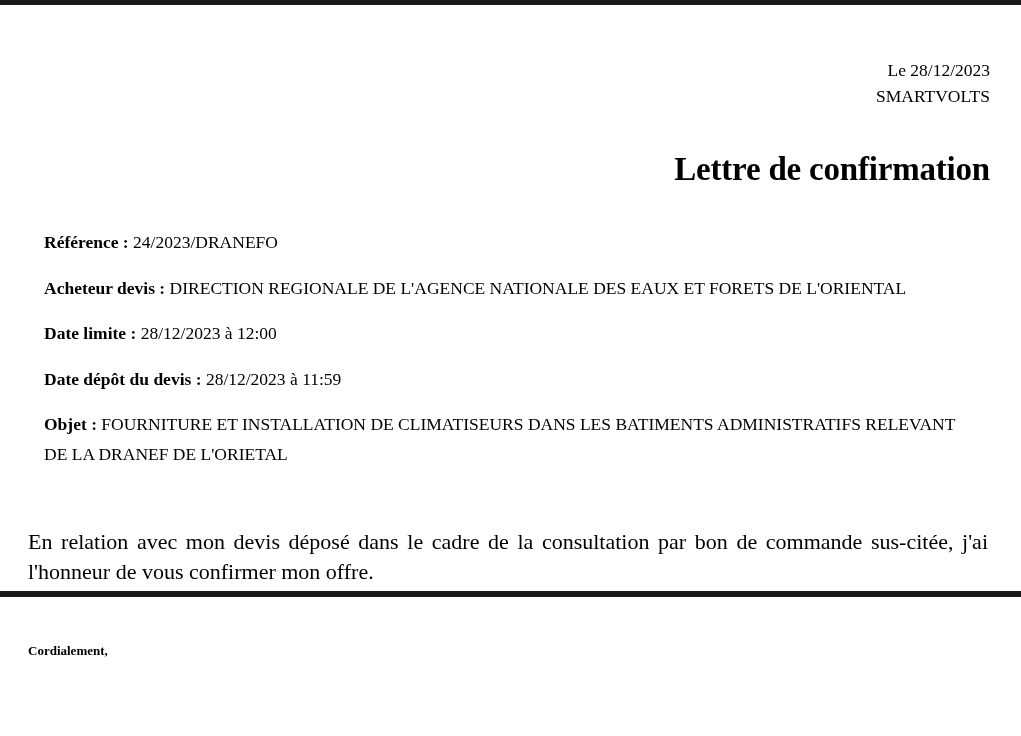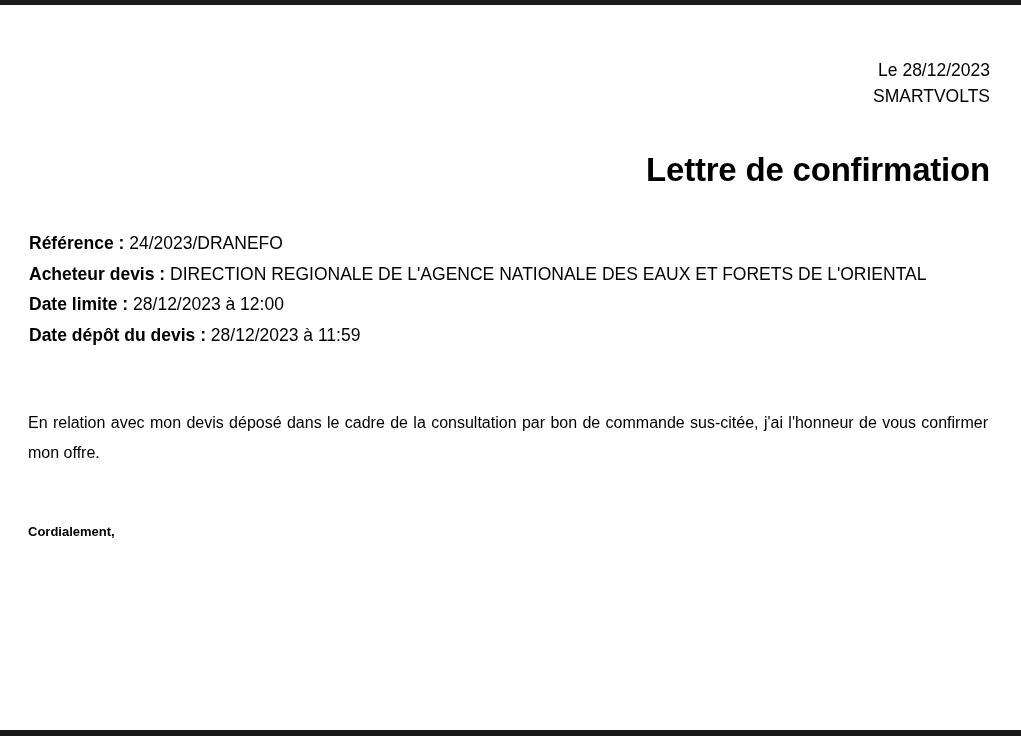--- a/index.html
+++ b/index.html
@@ -10,23 +10,24 @@
   body {
     width: 1021px;
     height: 736px;
     font-family: "Liberation Sans", sans-serif;
     color: #000000;
     overflow: hidden;
   }
   .page {
     position: relative;
     width: 1021px;
-    height: 736px;
+    height: 597px;
     background: #ffffff;
     box-sizing: border-box;
+    font-family: Liberation Serif, serif;
   }
   .top-bar {
     position: absolute;
     top: 0;
     left: 0;
     width: 1021px;
     height: 5px;
     background: #1a1a1a;
   }
   .bottom-bar {
@@ -61,32 +62,32 @@
     font-weight: bold;
     margin: 42px 0 0 0;
     letter-spacing: -0.2px;
   }
   .fields {
     margin-top: 40px;
     font-size: 17.5px;
     line-height: 29.5px;
   }
   .field-row {
-    margin: 1px;
+    margin: 16px;
     padding: 0;
   }
   .field-label {
     font-weight: bold;
   }
   .field-value {
     font-weight: normal;
   }
   .body-para {
     margin-top: 58px;
-    font-size: 16px;
+    font-size: 22px;
     line-height: 30px;
     text-align: justify;
     padding-right: 2px;
   }
   .closing {
     margin-top: 50px;
     font-size: 13px;
     font-weight: bold;
     line-height: 28px;
   }
@@ -122,20 +123,24 @@
       <p class="field-row">
         <span class="field-label">Date limite :</span>
         <span class="field-value">28/12/2023 à 12:00</span>
       </p>
 
       <p class="field-row">
         <span class="field-label">Date dépôt du devis :</span>
         <span class="field-value">28/12/2023 à 11:59</span>
       </p>
 
+      <p class="field-row">
+        <span class="field-label">Objet :</span>
+        <span class="field-value">FOURNITURE ET INSTALLATION DE CLIMATISEURS DANS LES BATIMENTS ADMINISTRATIFS RELEVANT DE LA DRANEF DE L'ORIETAL</span>
+      </p>
 
     </div>
 
     <p class="body-para">En relation avec mon devis déposé dans le cadre de la consultation par bon de commande sus-citée, j'ai l'honneur de vous confirmer mon offre.</p>
 
     <p class="closing">Cordialement,</p>
 
   </div>
 
   <div class="bottom-bar"></div>

